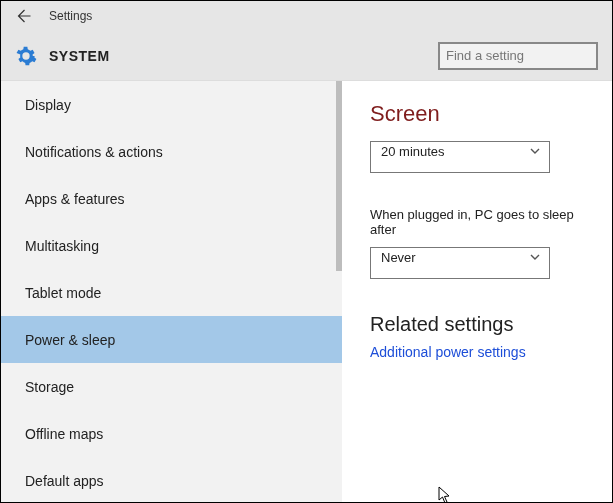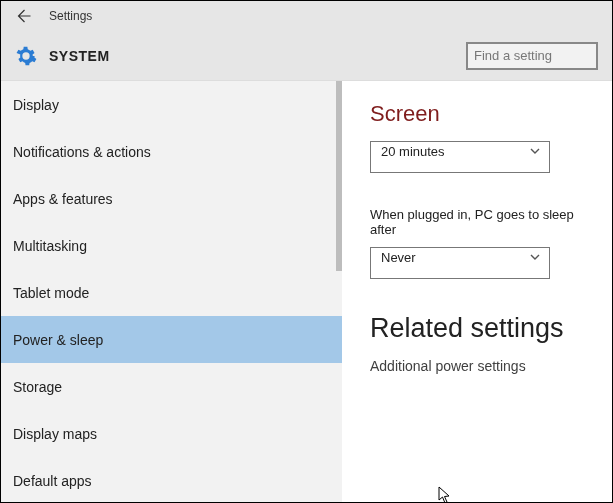--- a/index.html
+++ b/index.html
@@ -13,46 +13,46 @@
   }
   .titlebar .title { font-size: 12px; color: #333; }
   .header {
     height: 50px; display: flex; align-items: center; justify-content: space-between;
     padding: 0 14px 0 14px; background: #e6e6e6; border-bottom: 1px solid #ddd;
   }
   .header-left { display: flex; align-items: center; gap: 12px; justify-content: center; }
   .gear { width: 22px; height: 22px; color: #1b6ec2; }
   .header-title { font-size: 14px; font-weight: 600; letter-spacing: 0.5px; color: #222; }
   .search {
-    width: 132px; height: 28px; border: 2px solid #888; font-size: 13px; padding: 0 6px;
+    width: 160px; height: 28px; border: 2px solid #888; font-size: 13px; padding: 0 6px;
     color: #777; display: flex; align-items: center; background: #f2f2f2;
   }
   .content { display: flex; height: calc(100% - 80px); }
   .sidebar {
     width: 341px; background: #f2f2f2; position: relative; overflow: hidden;
   }
   .sidebar-item {
-    height: 47px; display: flex; align-items: center; padding: 0 12px;
+    height: 47px; display: flex; align-items: center; padding: 0 24px;
     font-size: 14px; color: #222; cursor: pointer;
   }
   .sidebar-item.selected { background: #a3c8e8; }
   .sidebar-scroll {
     position: absolute; right: 0; top: 0; width: 6px; height: 190px; background: #bdbdbd;
   }
   .main { flex: 1; padding: 20px 24px 0 28px; overflow: hidden; position: relative; }
   .section-title { font-size: 22px; font-weight: 400; color: #7f1d1d; margin-bottom: 14px; }
   .field-label { font-size: 13px; color: #222; margin-bottom: 10px; }
   .dropdown {
     width: 180px; height: 32px; border: 1px solid #777; display: flex; align-items: center;
     justify-content: space-between; padding: 0 8px 12px 10px; font-size: 13px; color: #222;
     margin-bottom: 34px; cursor: pointer; background: #fff;
   }
   .chev { width: 12px; height: 12px; }
-  .related-title { font-size: 27px; color: #222; margin-bottom: 14px; }
-  .link { font-size: 14px; color: #404040; cursor: pointer; }
+  .related-title { font-size: 20px; color: #222; margin-bottom: 8px; }
+  .link { font-size: 14px; color: #1d4ed8; cursor: pointer; }
   .cursor {
     position: absolute; left: 96px; bottom: -2px; width: 16px; height: 18px;
   }
 </style>
 </head>
 <body>
 
 <div class="titlebar">
   <div class="back">
     <svg viewBox="0 0 24 24" width="18" height="18">
@@ -91,21 +91,21 @@
     <div class="sidebar-item">
         <span>Tablet mode</span>
       </div>
     <div class="sidebar-item selected">
         <span>Power &amp; sleep</span>
       </div>
     <div class="sidebar-item">
         <span>Storage</span>
       </div>
     <div class="sidebar-item">
-        <span>Display maps</span>
+        <span>Offline maps</span>
       </div>
     <div class="sidebar-item">
         <span>Default apps</span>
       </div>
     <div class="sidebar-scroll"></div>
   </div>
 
   <div class="main">
     <div class="section-title">Screen</div>
     <div class="dropdown">

